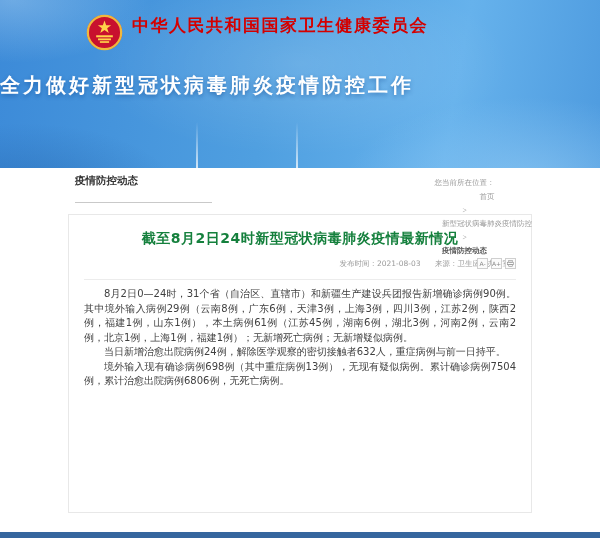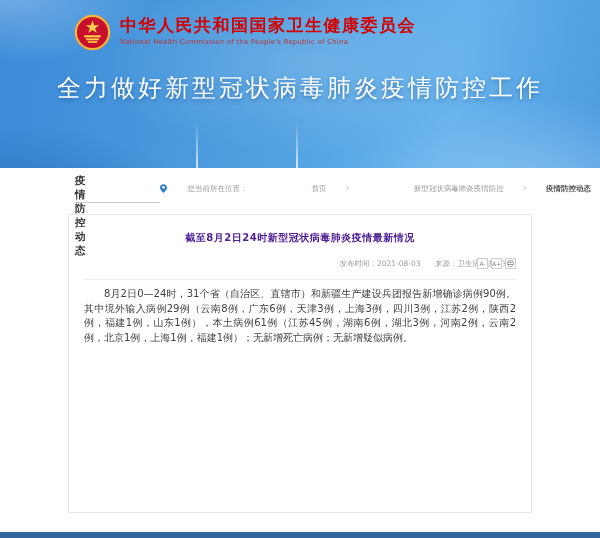--- a/index.html
+++ b/index.html
@@ -14,37 +14,38 @@
   
   .hero {
     position:relative;
     height:168px;
     background:
       radial-gradient(ellipse 260px 120px at 88% 108%, rgba(150,205,245,.6), transparent 70%),
       radial-gradient(ellipse 220px 100px at 4% 115%, rgba(16,70,140,.30), transparent 70%),
       radial-gradient(ellipse 300px 130px at 50% 38%, rgba(255,255,255,.14), transparent 70%),
       radial-gradient(ellipse 200px 90px at 2% 0%, rgba(200,230,250,.35), transparent 70%),
       linear-gradient(100deg, #3c8ad8 0%, #4f9fe0 45%, #66b2ec 75%, #4e9bdf 100%);
+    padding-left: 12px;
   }
   .header-row {
     display:flex; align-items:flex-start;
     padding:14px 0 0 74px;
   }
   .emblem { width:37px; height:37px; flex:0 0 auto; margin-right:9px; }
   .org-cn {
     font-size:17px; font-weight:bold; color:#d40000;
     letter-spacing:1.5px; line-height:22px;
   }
   .org-en {
     font-size:6.8px; color:#bb3333; letter-spacing:.3px; margin-top:2px;
   }
   .slogan {
     position:absolute; top:72px; left:0; width:100%;
-    text-align:center; color:#ffffff; font-weight:normal;
-    font-size:24px; letter-spacing:3px;
+    text-align:left; color:#ffffff; font-weight:bold;
+    font-size:20px; letter-spacing:3px;
     text-shadow:0 2px 4px rgba(8,60,130,.45);
   }
   .streak {
     position:absolute; bottom:0; width:2px; height:46px;
     background:linear-gradient(180deg, rgba(255,255,255,0), rgba(255,255,255,.75));
   }
   .streak.s1 { left:196px; }
   .streak.s2 { left:296px; }
 
   
@@ -53,40 +54,41 @@
     display:flex; justify-content:space-between;
     padding:6px 68px 0 75px;
     font-family:Liberation Serif, serif;
   }
   .section-title {
     font-size:10.5px; font-weight:bold; color:#333;
     padding:0 74px 7px 0;
     border-bottom:1px solid #c9c9c9;
   }
   .crumbs {
-    display:flex; align-items:center; gap:19px;
+    display:flex; align-items:center; gap:4px;
     font-size:7.5px; color:#999;
     white-space:nowrap;
+    flex-direction:column;
   }
   .crumbs .pin { width:7px; height:9px; margin-right:2px; }
   .crumbs a { color:#999; text-decoration:none;margin-left:45px; }
   .crumb-current { color:#555; font-weight:bold; }
 
   
   .article-card {
     margin:11px 68px 0 68px;
     border:1px solid #e8e8e8;
     background:#fff;
     padding:13px 15px 16px 15px;
     min-height:299px;
   }
   .article-title {
     text-align:center;
-    color:#4c1d95;
-    font-size:10px; font-weight:bold;
+    color:#15803d;
+    font-size:14px; font-weight:bold;
     letter-spacing:.5px;
     line-height:20px;
   }
   .meta-row {
     position:relative;
     margin-top:11px;
     text-align:right;
     font-size:7.5px; color:#9a9a9a;
     height:12px;
   }
@@ -127,21 +129,20 @@
         <circle cx="20" cy="20" r="19" fill="#c8102e"></circle>
         <circle cx="20" cy="20" r="18" fill="none" stroke="#f0b83c" stroke-width="2.4"></circle>
         <polygon fill="#ffd24a" points="20,7 21.8,12.2 27.2,12.2 22.9,15.4 24.6,20.6 20,17.4 15.4,20.6 17.1,15.4 12.8,12.2 18.2,12.2"></polygon>
         <rect x="11" y="23" width="18" height="2.2" fill="#ffd24a"></rect>
         <rect x="13" y="26.4" width="14" height="2" fill="#ffd24a"></rect>
         <rect x="15" y="29.4" width="10" height="1.8" fill="#ffd24a"></rect>
       </svg>
     </span>
     <div>
       <div class="org-cn">中华人民共和国国家卫生健康委员会</div>
-      <div class="org-en">National Health Commission of the People's Republic of China</div>
     </div>
   </div>
   <div class="slogan">全力做好新型冠状病毒肺炎疫情防控工作</div>
   <div class="streak s1"></div>
   <div class="streak s2"></div>
 </div>
 
 <div class="crumb-bar">
   <div class="section-title">疫情防控动态</div>
   <div class="crumbs">
@@ -174,17 +175,19 @@
           <rect x="2.5" y="6.2" width="5" height="3" fill="none" stroke="#8a8a8a" stroke-width="0.8"></rect>
         </svg>
       </span>
     </span>
   </div>
 
   <hr class="divider">
 
   <div class="article-body">
     <p>8月2日0—24时，31个省（自治区、直辖市）和新疆生产建设兵团报告新增确诊病例90例。其中境外输入病例29例（云南8例，广东6例，天津3例，上海3例，四川3例，江苏2例，陕西2例，福建1例，山东1例），本土病例61例（江苏45例，湖南6例，湖北3例，河南2例，云南2例，北京1例，上海1例，福建1例）；无新增死亡病例；无新增疑似病例。</p>
+    <p>当日新增治愈出院病例24例，解除医学观察的密切接触者632人，重症病例与前一日持平。</p>
+    <p>境外输入现有确诊病例698例（其中重症病例13例），无现有疑似病例。累计确诊病例7504例，累计治愈出院病例6806例，无死亡病例。</p>
   </div>
 
 </div>
 
 <div class="footer-bar"></div>
 
 </body></html>

